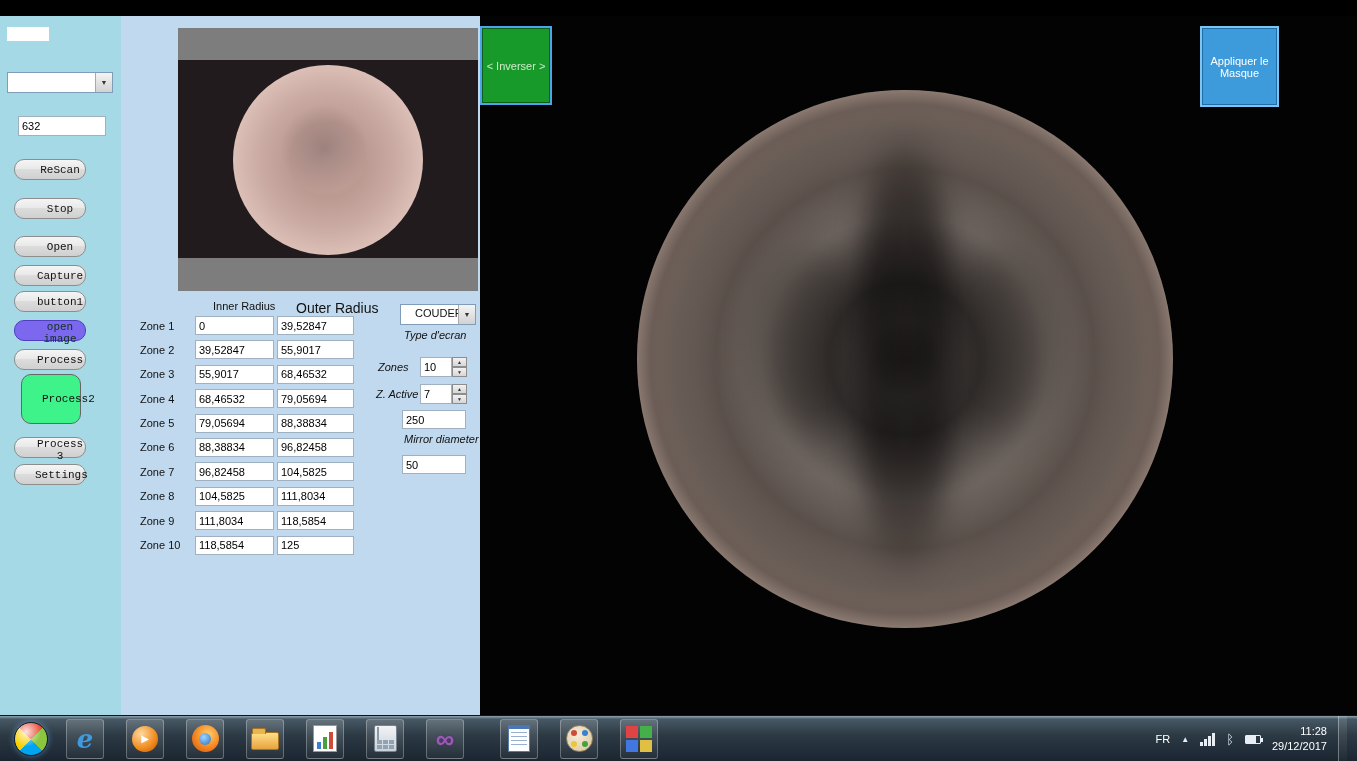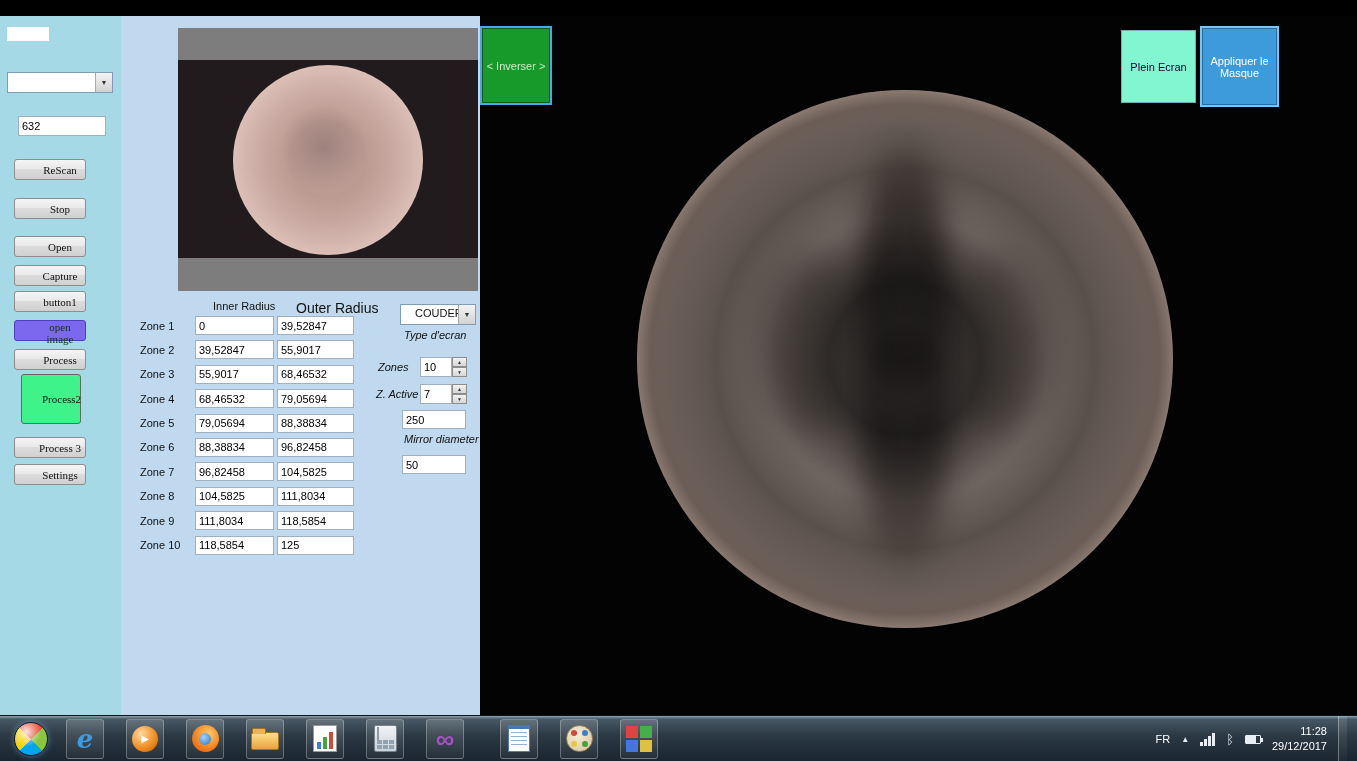--- a/index.html
+++ b/index.html
@@ -25,21 +25,21 @@
   .blank-label { position:absolute; left:7px; top:11px; width:42px; height:14px; background:#fff; }
   .combo { position:absolute; display:flex; border:1px solid #7f9db9; background:#fff; height:21px; }
   .combo .val { flex:1; padding:2px 14px; font-size:11px; overflow:hidden; white-space:nowrap; }
   .combo .arrow { width:17px; background:linear-gradient(#f4f4f4,#d2d2d2); border-left:1px solid #a9a9a9; font-size:7px; display:flex; align-items:center; justify-content:center; color:#333; }
   .sb-combo { left:7px; top:56px; width:106px; }
   .tbox { background:#fff; border:1px solid #9fb1c1; font-size:11px; padding:1px 3px; font-family:"Liberation Sans",sans-serif; }
   .sb-wave { position:absolute; left:18px; top:100px; width:88px; height:20px; }
   .btn {
     position:absolute; left:14px; width:72px; height:21px;
     background:linear-gradient(#f5f5f5,#e9e9e9 45%,#dcdcdc 50%,#d0d0d0);
-    border:1px solid #8d8d8d; border-radius:3px; font-size:11px; font-family:Liberation Serif, serif;
+    border:1px solid #8d8d8d; border-radius:10px; font-size:11px; font-family:Liberation Mono, monospace;
     color:#111; text-align:center; cursor:default;padding-left:20px;
   }
   .btn-rescan { top:143px; } .btn-stop { top:182px; } .btn-open { top:220px; }
   .btn-capture { top:249px; } .btn-button1 { top:275px; }
   .btn-openimage { top:304px; background:var(--open_image_bg,#7b68ee); color:#10301c; border-color:#4f3fc0; }
   .btn-process { top:333px; }
   .btn-process2 { top:358px; left:21px; width:60px; height:50px; background:var(--process2_bg,#3ef389); border-color:#666; }
   .btn-process3 { top:421px; } .btn-settings { top:448px; }
   
   .midpanel { position:absolute; left:121px; top:16px; width:359px; height:699px; background:var(--midpanel_bg,#c0d9ee); }
@@ -292,21 +292,20 @@
     <input class="tbox tb-diam" value="50" style="">
   </div>
 
   <div class="viewer">
     <div class="mirror">
       <div class="mirror-blob-l"></div>
       <div class="mirror-blob-r"></div>
       <div class="mirror-band"></div>
     </div>
     <button class="viewer-btn btn-inverser">&lt; Inverser &gt;</button>
-    <button class="viewer-btn btn-plein">Plein Ecran</button>
     <button class="viewer-btn btn-appliquer">Appliquer le Masque</button>
   </div>
 
   <div class="taskbar">
     <div class="tb-icons">
       <div class="start-orb"></div>
       <div class="tb-btn">
           <span class="ic-e">e</span>
         </div>
       <div class="tb-btn">

